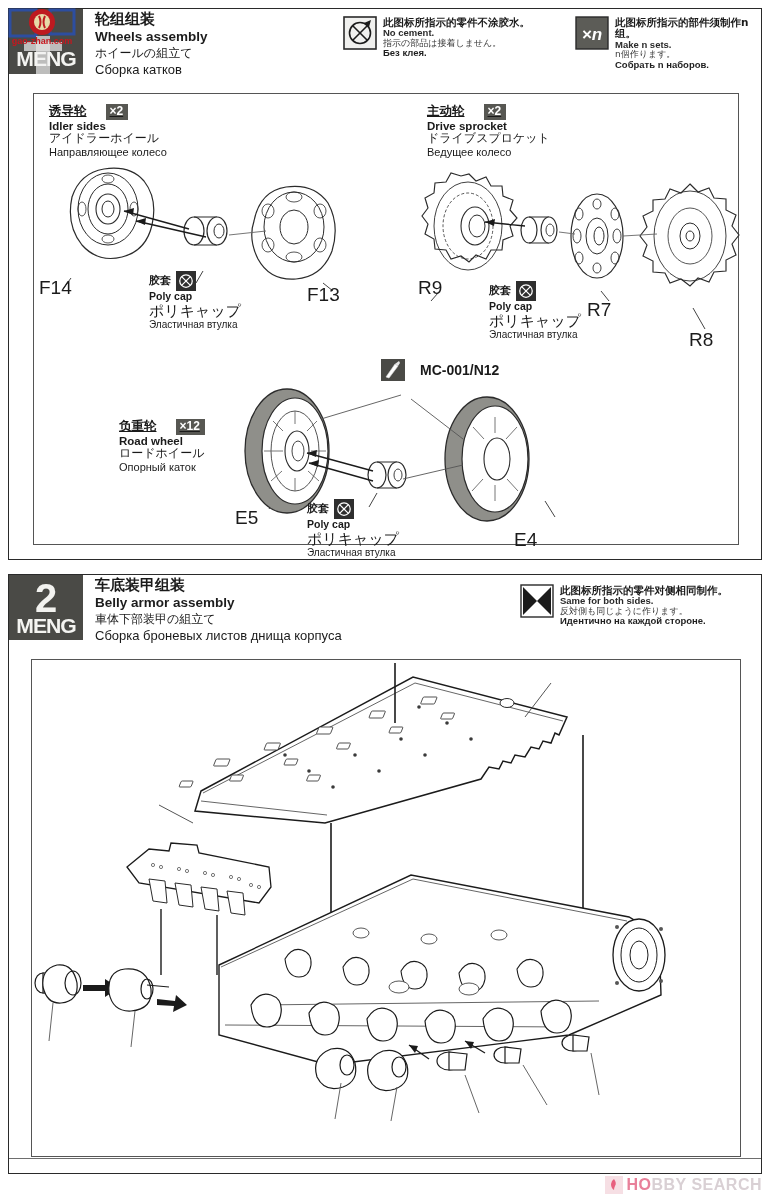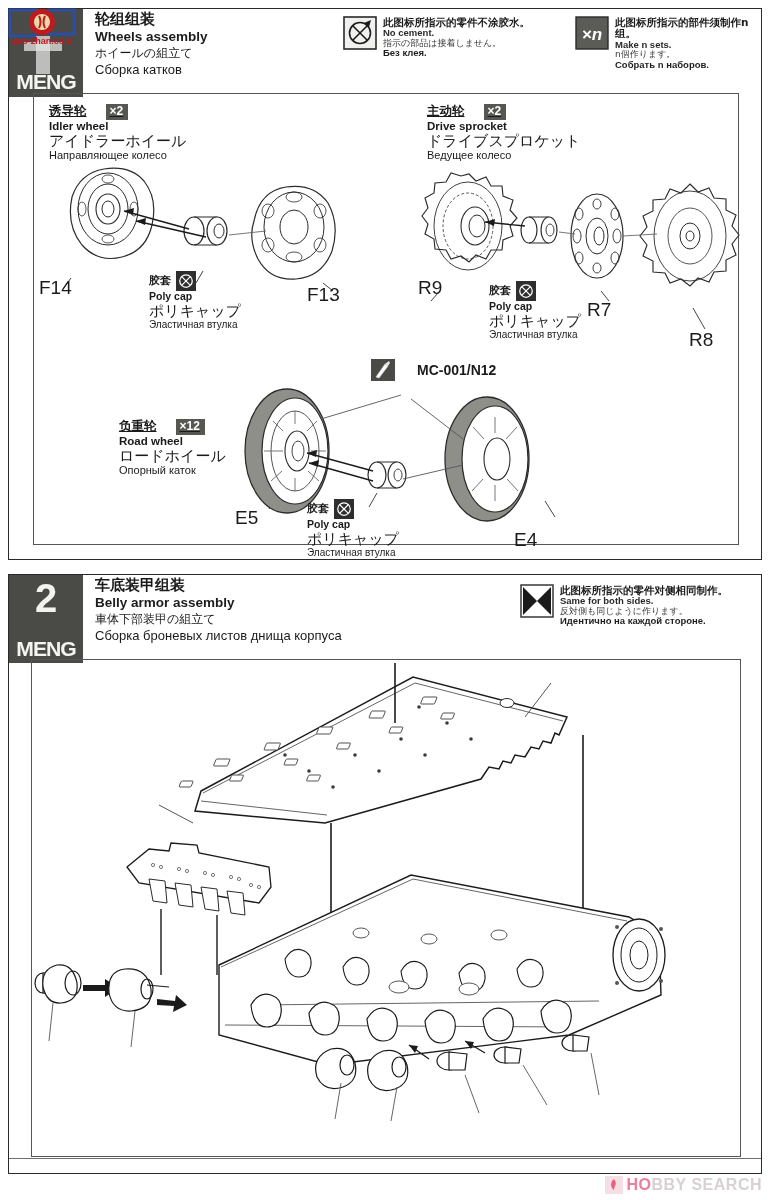--- a/index.html
+++ b/index.html
@@ -22,21 +22,21 @@
   }
   #panel-1 { left: 8px;  top: 8px;   width: 754px; height: 552px; }
   #panel-2 { left: 8px;  top: 574px; width: 754px; height: 600px; }
 
   
   .step-header {
     position: absolute; left: 0; top: 0;
     display: flex; align-items: flex-start;
   }
   .brand-box {
-    width: 74px; height: 88px;
+    width: 74px; height: 65px;
     background: #4a4a46;
     position: relative;
     display: flex; flex-direction: column;
     justify-content: flex-end; align-items: center;
     flex: none;
   }
   .brand-box .step-num {
     position: absolute; top: 2px; left: 0; right: 0;
     text-align: center;
     font-size: 40px; font-weight: bold; color: #f2f2ef;
@@ -70,21 +70,21 @@
   .legend .l-en { font-size: 9.5px; font-weight: bold; color: #2a2a2a; }
   .legend .l-jp { font-size: 9px; font-family: "DejaVu Sans", sans-serif; color: #3a3a3a; }
   .legend .l-ru { font-size: 9.5px; font-weight: bold; color: #1f1f1f; }
 
   
   .caption { position: absolute; line-height: 1.1; }
   .caption .row1 { display: flex; align-items: flex-start; gap: 19px; text-decoration: underline; }
   .caption .c-cn { font-size: 12.5px; font-weight: bold;
                    font-family: "DejaVu Sans", sans-serif; }
   .caption .c-en { font-size: 11.5px; font-weight: bold; }
-  .caption .c-jp { font-size: 15px; font-family: Liberation Serif, serif; }
+  .caption .c-jp { font-size: 12px; font-family: Liberation Mono, monospace; }
   .caption .c-ru { font-size: 11px; }
   .qty-badge {
     background: #575752; color: #fff;
     font-size: 12px; font-weight: bold;
     padding: 2px 5px 3px 4px; line-height: 11px;
     font-family: "Liberation Sans", sans-serif;
   }
 
   
   .polycap { position: absolute; line-height: 1.1; }
@@ -183,21 +183,21 @@
     </div>
 
     <div style="position:absolute; left:24px; top:84px; width:706px; height:452px;
                 border:1.2px solid #555;"></div>
 
     <div class="caption" style="left:40px; top:95px;">
       <div class="row1">
         <span class="c-cn">诱导轮</span>
         <span class="qty-badge">×2</span>
       </div>
-      <div class="c-en">Idler wheel</div>
+      <div class="c-en">Idler sides</div>
       <div class="c-jp">アイドラーホイール</div>
       <div class="c-ru">Направляющее колесо</div>
     </div>
 
     <div class="caption" style="left:418px; top:95px;">
       <div class="row1">
         <span class="c-cn">主动轮</span>
         <span class="qty-badge">×2</span>
       </div>
       <div class="c-en">Drive sprocket</div>
@@ -346,21 +346,21 @@
     <div class="caption" style="left:110px; top:410px;">
       <div class="row1">
         <span class="c-cn">负重轮</span>
         <span class="qty-badge">×12</span>
       </div>
       <div class="c-en">Road wheel</div>
       <div class="c-jp">ロードホイール</div>
       <div class="c-ru">Опорный каток</div>
     </div>
 
-    <div style="position:absolute; left:362px; top:350px; display:flex; align-items:center; gap:22px;">
+    <div style="position:absolute; left:372px; top:350px; display:flex; align-items:center; gap:15px;">
       <svg width="24" height="22" viewBox="0 0 24 22">
         <rect x="0" y="0" width="24" height="22" fill="#4a4a46"></rect>
         <path d="M5 18 L14 5 L17 7 L8 19 Z" fill="#ffffff" stroke="#dcdcdc" stroke-width=".6"></path>
         <path d="M14 5 L18 2 L19 4 L17 7 Z" fill="#e8e8e8"></path>
       </svg>
       <span class="callout-text" style="position:static;">MC-001/N12</span>
     </div>
 
     <svg class="art" style="left:216px; top:370px;" width="330" height="160" viewBox="0 0 330 160">
       <g>

